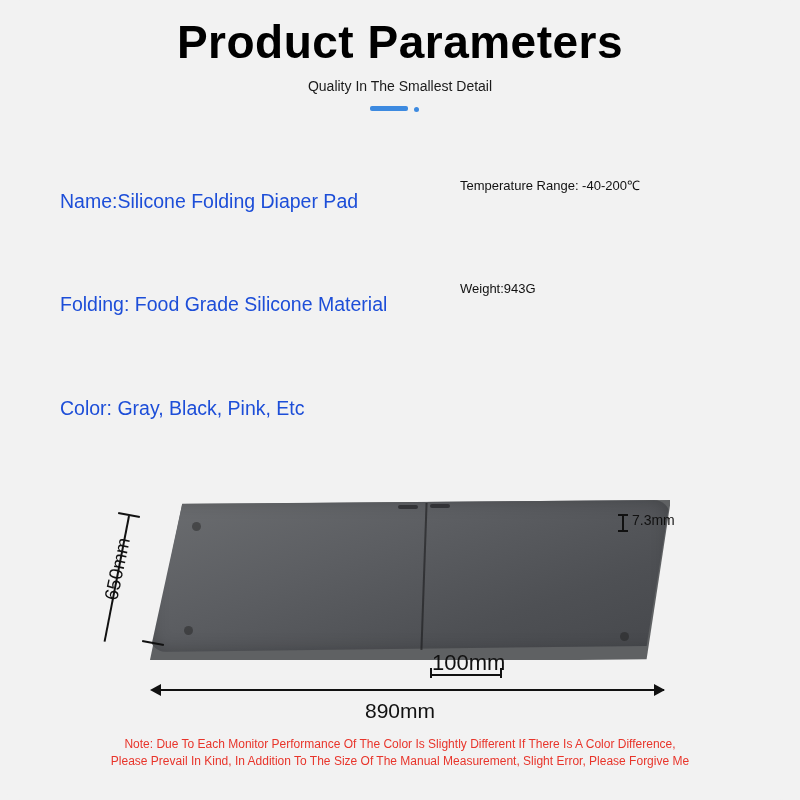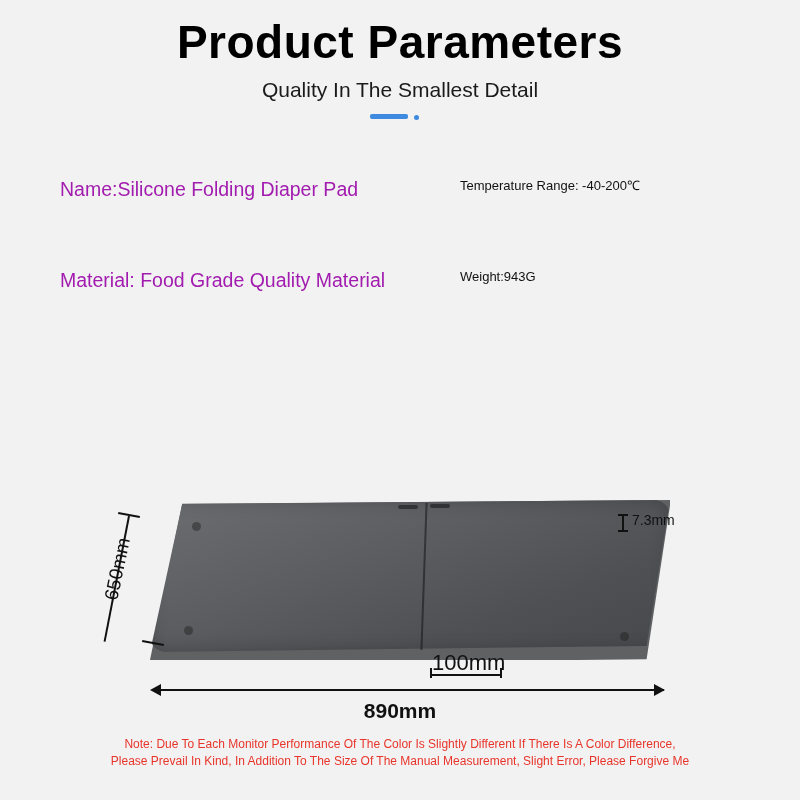--- a/index.html
+++ b/index.html
@@ -28,21 +28,21 @@
     text-align: center;
     font-size: 46px;
     font-weight: bold;
     letter-spacing: 0.5px;
     padding-top: 18px;
     line-height: 1.05;
     color: #000;
   }
   .subtitle {
     text-align: center;
-    font-size: 21px;
+    font-size: 14px;
     color: #1a1a1a;
     margin-top: 12px;
     font-weight: normal;
   }
   .divider {
     margin: 10px auto 0 auto;
     width: 60px;
     height: 8px;
     position: relative;
   }
@@ -75,22 +75,23 @@
     padding: 0 44px 0 60px;
   }
   .spec-row {
     display: flex;
     align-items: flex-start;
     margin-bottom: 68px;
   }
   .spec-col-left {
     width: 400px;
     font-size: 19.5px;
-    color: #a21caf;
+    color: #1d4ed8;
     line-height: 1.2;
+    margin-top: 12px;
   }
   .spec-col-right {
     flex: 1;
     font-size: 13px;
     color: #111;
     line-height: 1.2;
   }
 
   
   .diagram {
@@ -214,21 +215,21 @@
     border-bottom: 6px solid transparent;
   }
   .arrow-l { left: 150px; border-right: 11px solid #111; }
   .arrow-r { left: 654px; border-left: 11px solid #111; }
   .label-890 {
     position: absolute;
     left: 0; right: 0;
     top: 213px;
     text-align: center;
     font-size: 21px;
-    font-weight: bold;
+    font-weight: normal;
   }
 
   
   .dim-100-line {
     position: absolute;
     left: 430px;
     top: 188px;
     width: 72px;
     height: 2px;
     background: #111;
@@ -289,22 +290,26 @@
     <span class="bar"></span>
     <span class="dot"></span>
   </div>
 
   <div class="specs">
     <div class="spec-row">
       <div class="spec-col-left">Name:Silicone Folding Diaper Pad</div>
       <div class="spec-col-right">Temperature Range: -40-200℃</div>
     </div>
     <div class="spec-row">
-      <div class="spec-col-left">Material: Food Grade Quality Material</div>
+      <div class="spec-col-left">Folding: Food Grade Silicone Material</div>
       <div class="spec-col-right">Weight:943G</div>
+    </div>
+    <div class="spec-row">
+      <div class="spec-col-left">Color: Gray, Black, Pink, Etc</div>
+      <div class="spec-col-right"></div>
     </div>
   </div>
 
   <div class="diagram">
 
     <div class="pad-wrap">
       <div class="mat">
         <div class="mat-edge"></div>
         <div class="mat-top"></div>
         <div class="crease"></div>

